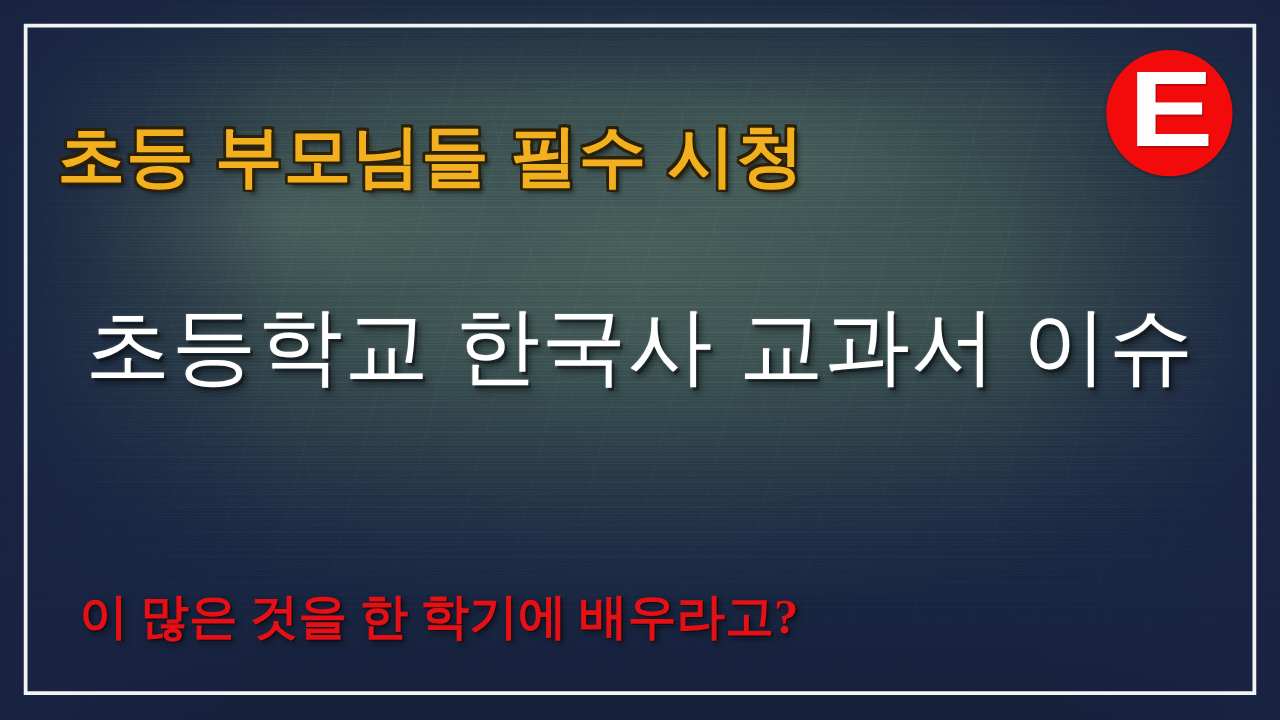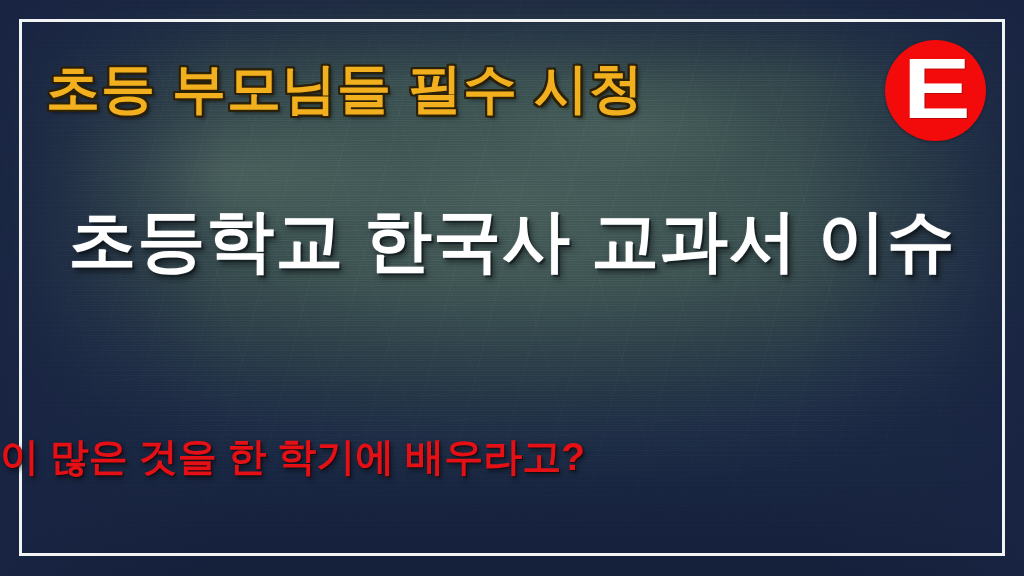--- a/index.html
+++ b/index.html
@@ -90,42 +90,42 @@
     font-family:"Liberation Sans","DejaVu Sans",sans-serif;
     font-weight:700;
     font-size:86px;
     line-height:1;
     letter-spacing:-2px;
     transform:translateY(-3px) scaleX(1.18);
     text-shadow:1px 1px 0 rgba(0,0,0,.22);
   }
 
   
-  .text-layer{position:absolute;inset:0;}
+  .text-layer{position:absolute;inset:0;margin-top:36px;}
 
   .headline{
     position:absolute;
     left:46px;top:53px;
     font-size:54px;
     font-weight:700;
     letter-spacing:1px;
     color:#f2b01f;
     white-space:nowrap;
     text-shadow:
       -2px 0 0 #2b2008, 2px 0 0 #2b2008, 0 -2px 0 #2b2008, 0 2px 0 #2b2008,
       -2px -2px 0 #2b2008, 2px -2px 0 #2b2008, -2px 2px 0 #2b2008, 2px 2px 0 #2b2008,
       3px 3px 4px rgba(0,0,0,.55);
   }
 
   .title{
     position:absolute;
     left:0;right:0;
     text-align:center;
     white-space:nowrap;
-    font-weight:700;
+    font-weight:400;
     letter-spacing:1px;
   }
   .title-1{
     top:196px;
     font-size:68px;
     color:#ffffff;
     text-shadow:
       2px 2px 0 rgba(10,18,26,.55),
       3px 4px 6px rgba(0,0,0,.55),
       0 0 2px rgba(255,255,255,.25);
@@ -142,30 +142,32 @@
     color:#f7e814;
     text-shadow:
       2px 2px 0 rgba(30,30,4,.55),
       3px 4px 6px rgba(0,0,0,.55);
   }
 
   .subline{
     position:absolute;
     top:430px;
     left:0;right:0;
+    text-align:center;
     padding-right:322px;
     box-sizing:border-box;
     font-size:39px;
     font-weight:700;
     letter-spacing:0px;
     color:#e51016;
     white-space:nowrap;
     text-shadow:
       1px 1px 0 rgba(20,4,4,.65),
       2px 3px 5px rgba(0,0,0,.55);
+    font-family: Liberation Serif, serif;
   }
 </style>
 </head>
 <body>
 
 <div class="thumb">
 
   <div class="bg-base"></div>
   <div class="bg-grain"></div>
   <div class="bg-scratch"></div>

